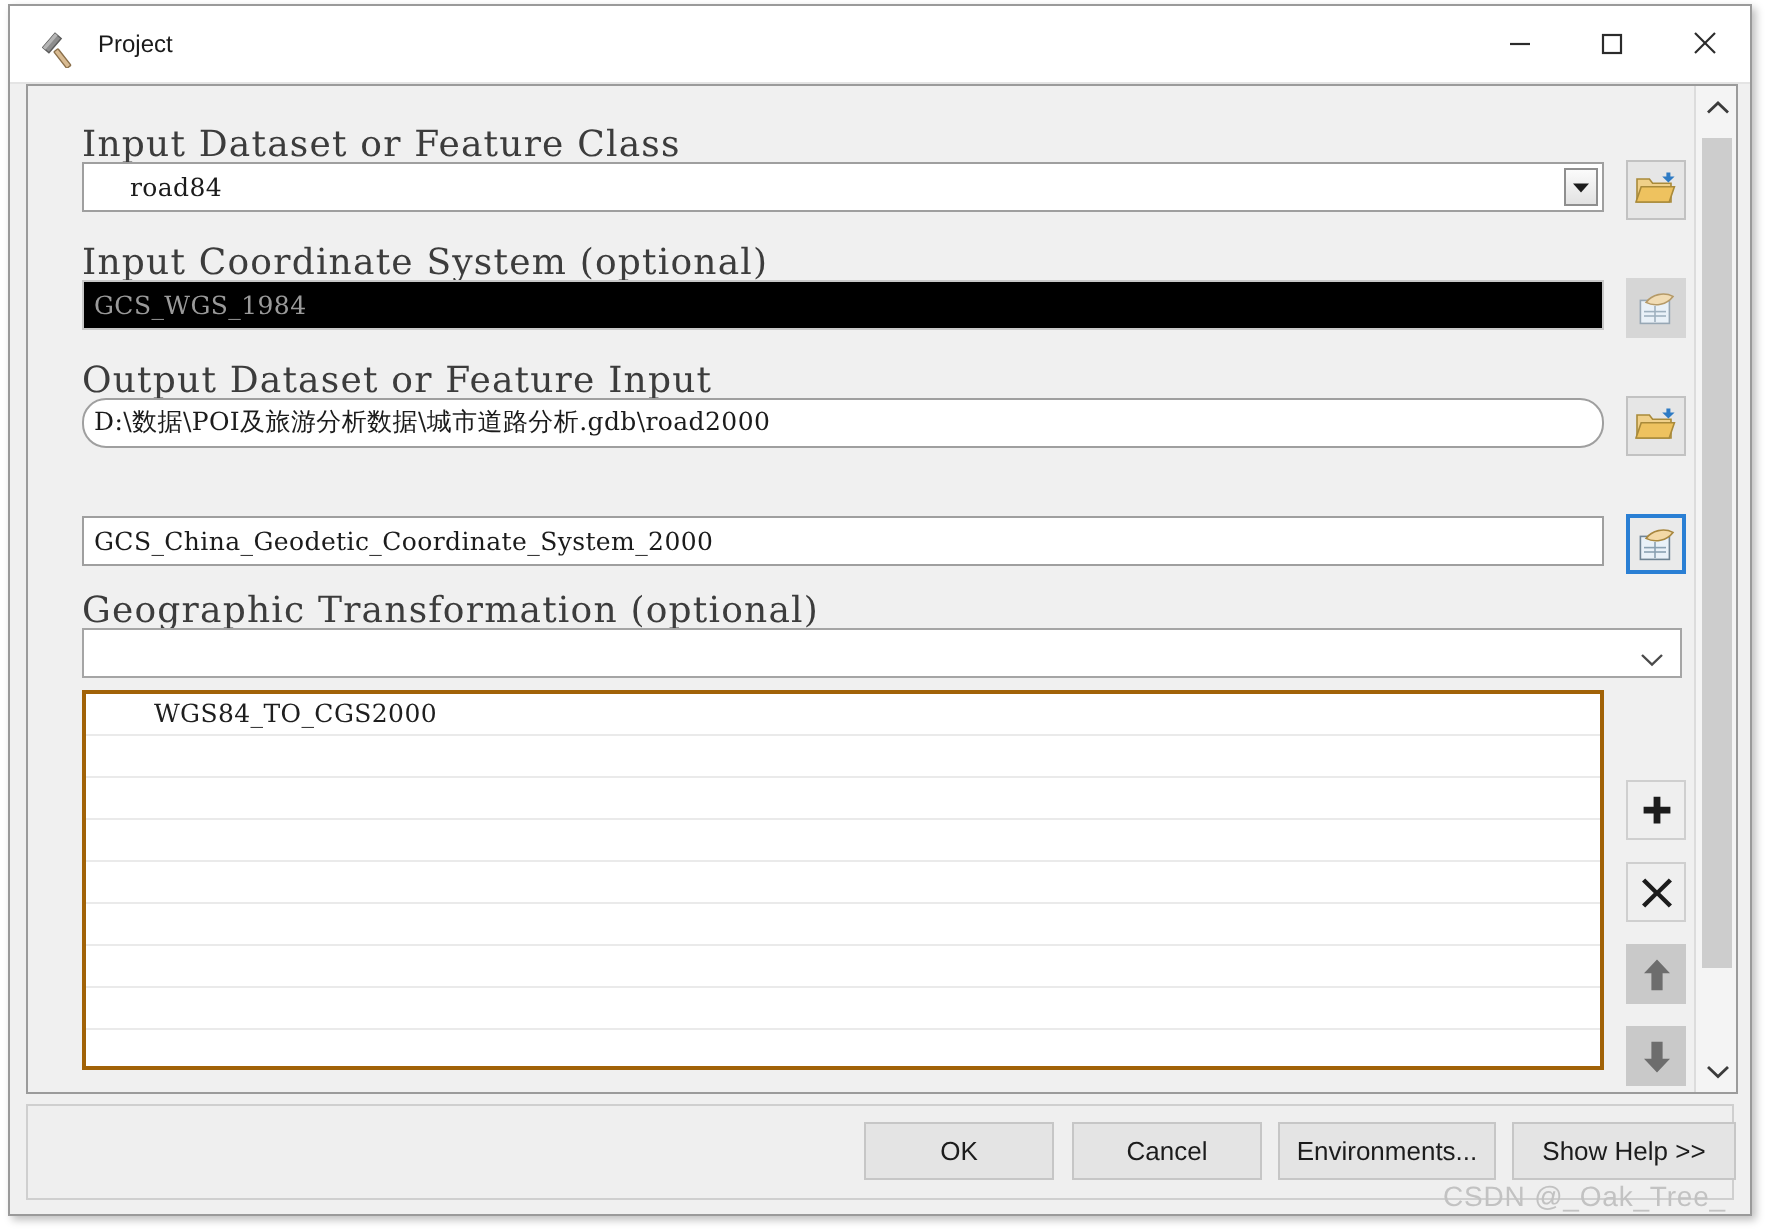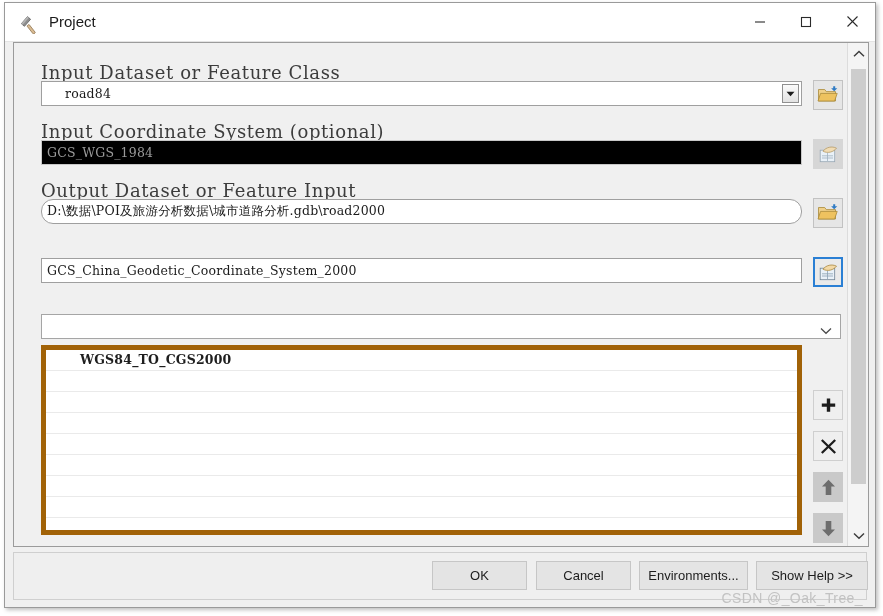--- a/index.html
+++ b/index.html
@@ -37,21 +37,21 @@
     border-bottom: 1px solid #e4e4e4;
   }
   #title-icon {
     position: absolute;
     left: 16px; top: 9px;
     width: 22px; height: 22px;
   }
   #title-text {
     position: absolute;
     left: 44px; top: 9px;
-    font-size: 15px;
+    font-size: 12px;
     color: #1a1a1a;
     font-family: "Liberation Sans", sans-serif;
     line-height: 20px;
     white-space: nowrap;
   }
   .wbtn {
     position: absolute;
     top: 0;
     width: 46px;
     height: 37px;
@@ -161,24 +161,23 @@
   }
 
   
   #listbox {
     position: absolute;
     left: 27px;
     top: 302px;
     width: 761px;
     height: 190px;
     background: #ffffff;
-    border: 5px solid #a16207;
+    border: 2px solid #a16207;
     box-sizing: border-box;
     overflow: hidden;
-    font-weight: bold;
   }
   .listrow {
     height: 21px;
     border-bottom: 1px solid #eaeaea;
     box-sizing: border-box;
     font-family: "DejaVu Serif", "Liberation Serif", serif;
     font-size: 12.5px;
     color: #1e1e1e;
     padding-left: 34px;
     line-height: 19px;
@@ -352,20 +351,21 @@
       <button class="sidebtn focused" style="left:799px; top:214px;">
         <svg width="22" height="20" viewBox="0 0 22 20">
           <rect x="3.2" y="6.2" width="14.5" height="11.5" fill="#e9f1f8" stroke="#6f8494" stroke-width="0.8"></rect>
           <line x1="5" y1="11.8" x2="16" y2="11.8" stroke="#8aa1b2" stroke-width="0.8"></line>
           <line x1="5" y1="14" x2="16" y2="14" stroke="#8aa1b2" stroke-width="0.8"></line>
           <line x1="10.5" y1="9" x2="10.5" y2="17" stroke="#8aa1b2" stroke-width="0.8"></line>
           <path d="M6 7.2 C9 3.2 15 1.8 19.5 4.2 C16.5 8.2 10.5 9.6 6 7.2 Z" fill="#f3d9a6" stroke="#a8873f" stroke-width="0.8"></path>
         </svg>
       </button>
 
+      <div class="field-label" style="left:27px; top:252px;">Geographic Transformation (optional)</div>
 
       <div class="flatcombo" style="left:27px; top:271px; width:800px;">
         <span style="position:absolute; left:6px; top:4px; font-family:'DejaVu Serif', serif; font-size:12.5px; color:#1b1b1b;"></span>
         <span class="chev">
           <svg width="12" height="8" viewBox="0 0 12 8">
             <path d="M1 1.5 L6 6.3 L11 1.5" fill="none" stroke="#4a4a4a" stroke-width="1.2"></path>
           </svg>
         </span>
       </div>
 

